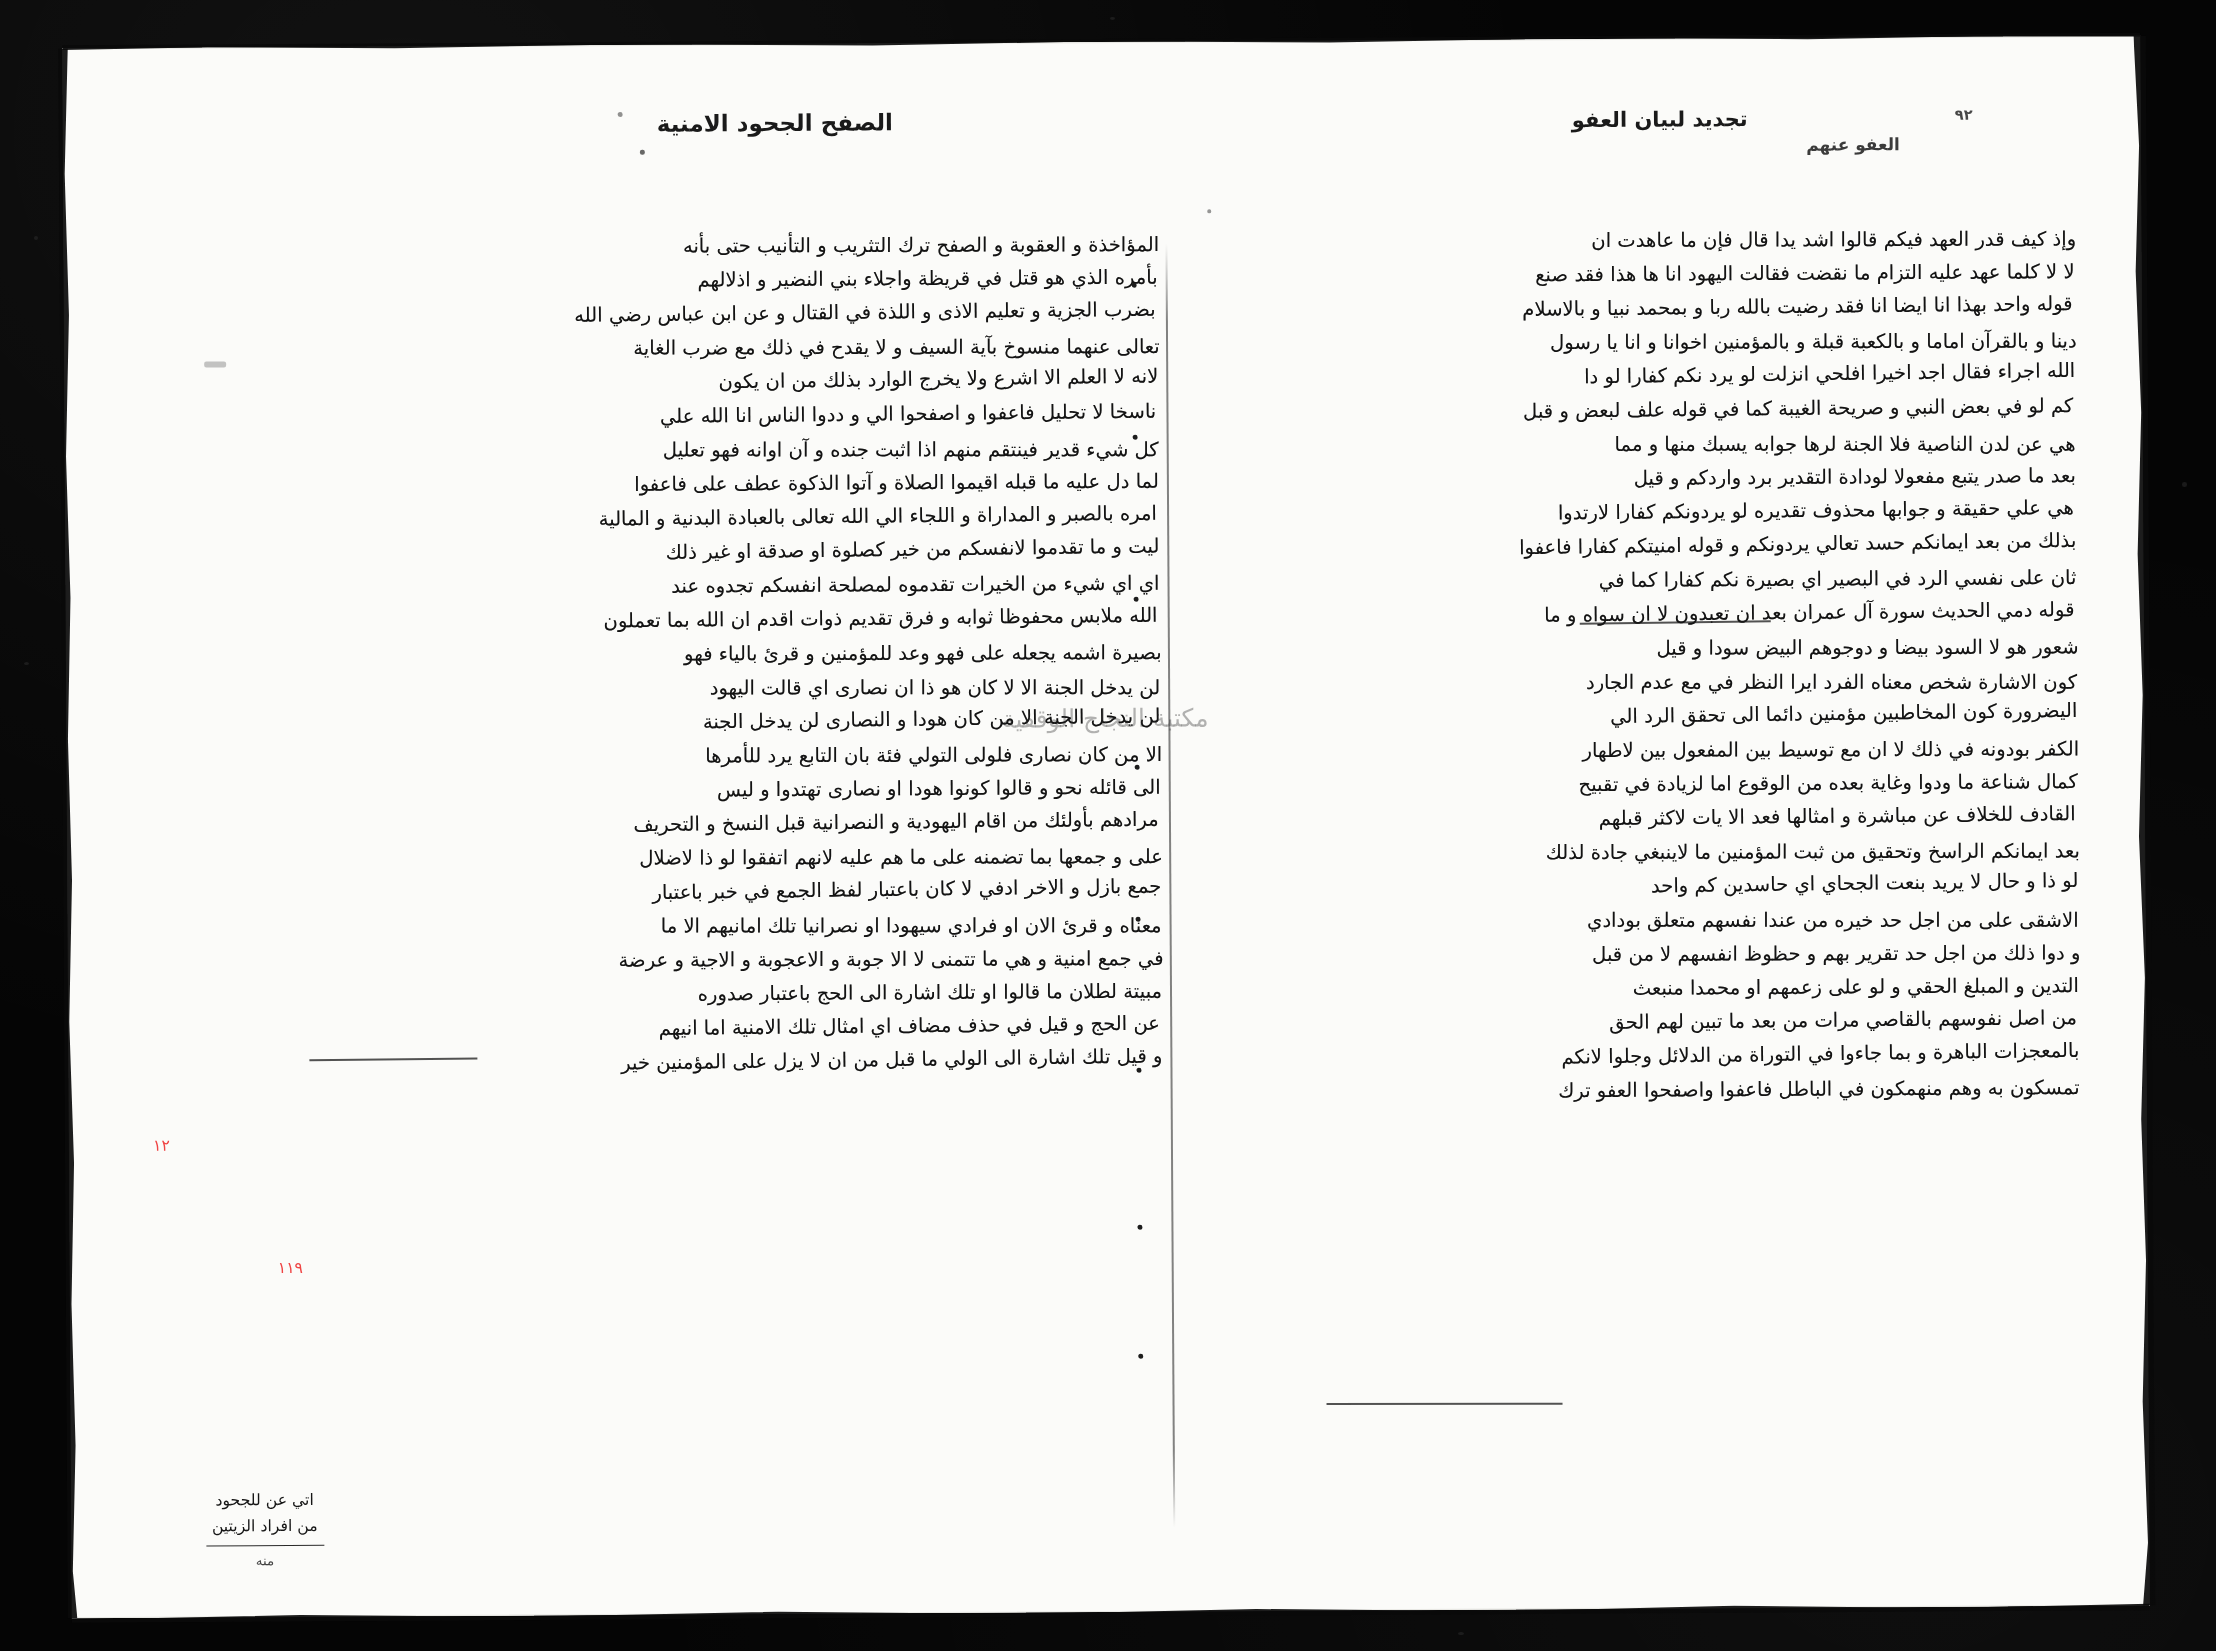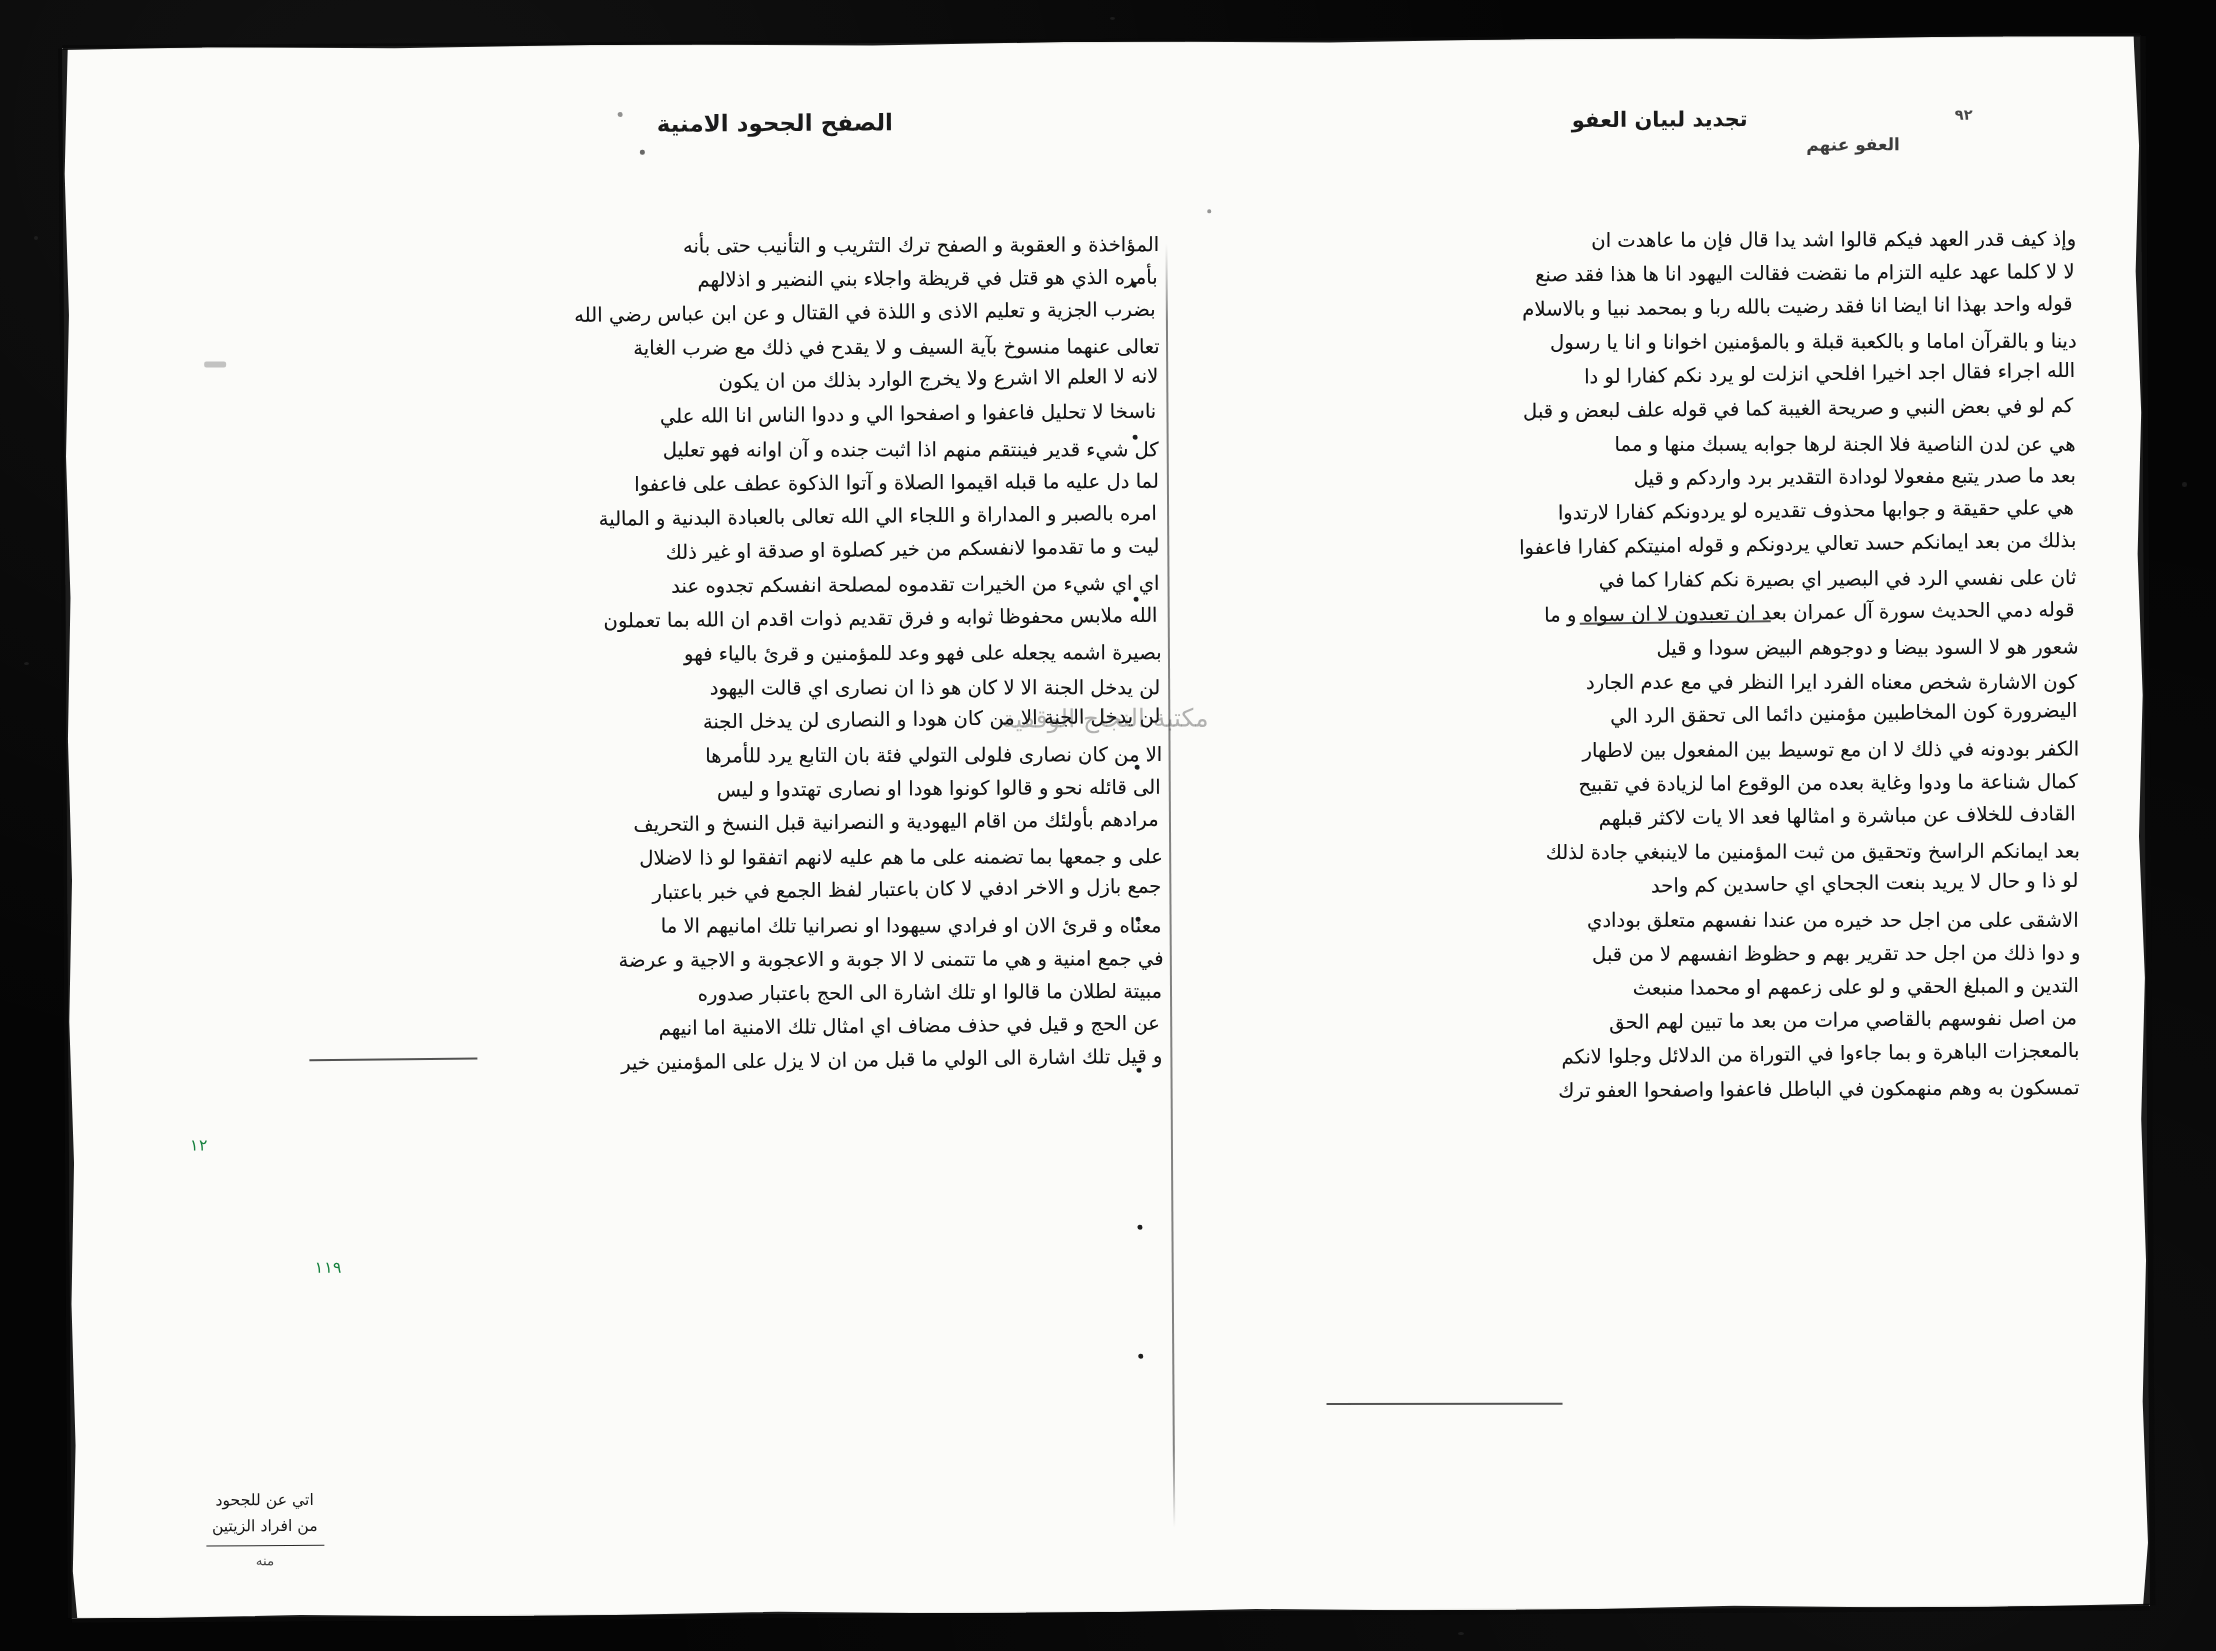--- a/index.html
+++ b/index.html
@@ -130,24 +130,23 @@
   
   .bullet {
     position: absolute;
     width: 5px; height: 5px;
     background: #1d1d1d;
     border-radius: 50%;
   }
   .margin-num {
     position: absolute;
     font-size: 15.7px;
-    color: #15803d;
-    direction: rtl;
-    font-family: Liberation Mono, monospace;
-    margin-left: 36px;
+    color: #ef4444;
+    direction: rtl;
+    font-family: Liberation Sans, sans-serif;
   }
   .footnote-box {
     position: absolute;
     left: 101px;
     bottom: 49px;
     width: 185px;
     direction: rtl;
     text-align: center;
     color: #161616;
   }

